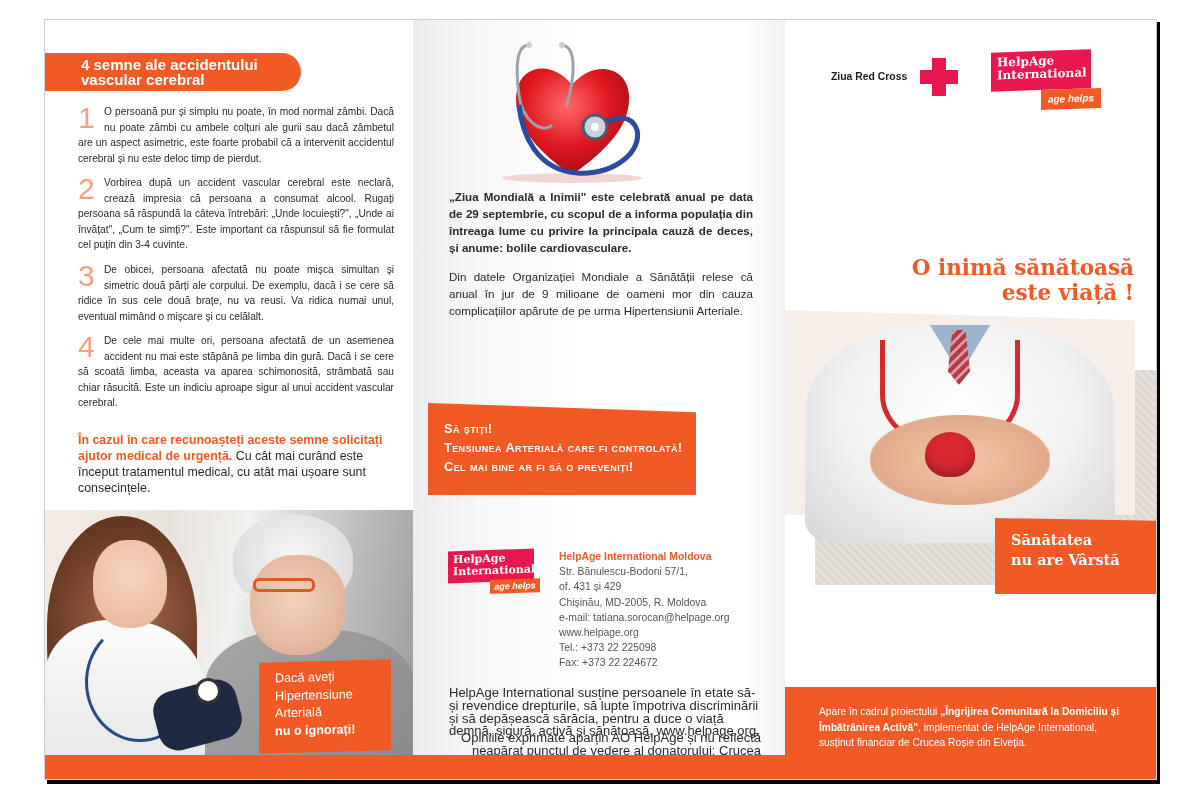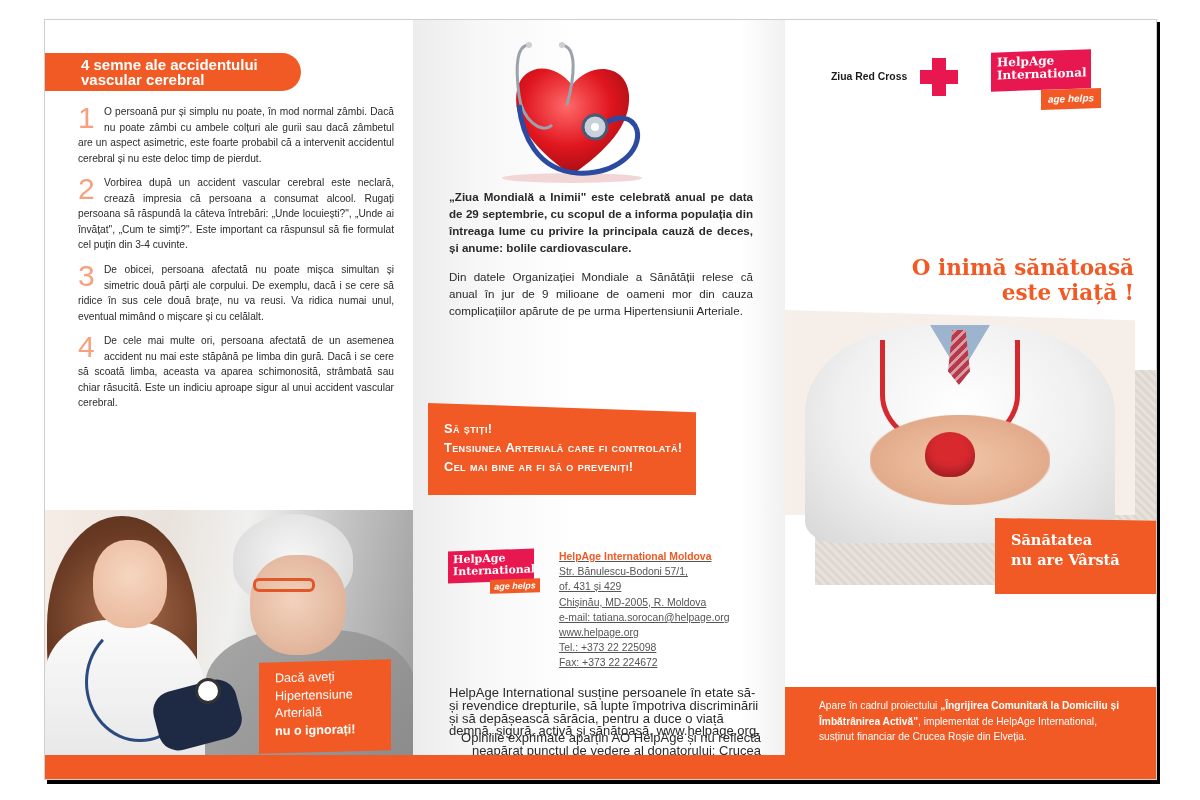--- a/index.html
+++ b/index.html
@@ -50,21 +50,21 @@
   .mid-banner span { display: block; color: #fff; font-weight: bold; font-size: 12.8px; line-height: 16px; font-variant: small-caps; letter-spacing: 0.4px; }
   .mid-banner span.gap { margin-top: 3px; }
 
   .logo { position: absolute; }
   .logo .pink { position: absolute; left: 0; top: 0; background: #e8174f; padding: 3px 5px 5px 5px; color: #fff; font-family: "DejaVu Serif", serif; font-weight: bold; line-height: 12px; transform: skewY(-2deg); }
   .logo .orange { position: absolute; background: #f15a24; color: #fff; font-style: italic; font-weight: bold; text-align: center; transform: skewY(-2deg); }
   .logo-mid { left: 35px; top: 530px; width: 100px; height: 56px; }
   .logo-mid .pink { font-size: 11px; width: 86px; }
   .logo-mid .orange { left: 42px; top: 29px; width: 50px; height: 14px; font-size: 9px; line-height: 14px; }
 
-  .contact { position: absolute; left: 146px; top: 529px; width: 220px; font-size: 10.4px; line-height: 15.2px; color: #555; text-decoration: underline; }
+  .contact { position: absolute; left: 146px; top: 529px; width: 220px; font-size: 10.4px; line-height: 15.2px; color: #555; }
   .contact .org { color: #f15a24; font-weight: bold; }
 
   .fineprint { position: absolute; left: 36px; width: 312px; font-size: 13px; line-height: 12.8px; color: #2a2a2a; }
 
   
   .src-label { position: absolute; left: 46px; top: 51px; font-size: 10.4px; font-weight: bold; color: #1a1a1a; }
   .red-cross { position: absolute; left: 135px; top: 38px; width: 38px; height: 38px; }
   .red-cross:before, .red-cross:after { content: ""; position: absolute; background: #e8174f; }
   .red-cross:before { left: 12px; top: 0; width: 14px; height: 38px; }
   .red-cross:after { left: 0; top: 12px; width: 38px; height: 14px; }
@@ -80,21 +80,21 @@
   .doctor-coat { position: absolute; left: 20px; top: 305px; width: 310px; height: 218px; background: radial-gradient(ellipse at 50% 40%, #ffffff 0%, #f0f0f0 55%, #d6d6d6 100%); border-radius: 40% 40% 10% 10%; }
   .doctor-shirt { position: absolute; left: 145px; top: 305px; width: 60px; height: 50px; background: #9db4cf; clip-path: polygon(0 0, 100% 0, 50% 100%); }
   .doctor-tie { position: absolute; left: 163px; top: 310px; width: 22px; height: 55px; background: repeating-linear-gradient(135deg, #b53b4a 0 4px, #d99aa4 4px 7px); clip-path: polygon(20% 0, 80% 0, 100% 75%, 50% 100%, 0 75%); }
   .steth { position: absolute; left: 95px; top: 320px; width: 140px; height: 110px; border: 5px solid #d42a2f; border-top: none; border-radius: 0 0 60% 60%; }
   .hands { position: absolute; left: 85px; top: 395px; width: 180px; height: 90px; background: radial-gradient(ellipse, #f1c6a8 0%, #e2ab8b 70%, transparent 72%); }
   .held-heart { position: absolute; left: 140px; top: 412px; width: 50px; height: 45px; background: #d8292f; border-radius: 50% 50% 45% 45%; box-shadow: inset 0 -6px 10px rgba(0,0,0,0.25); }
 
   .tag-right { position: absolute; left: 170px; top: 498px; width: 180px; height: 76px; background: #f15a24; clip-path: polygon(0 0, 100% 4%, 100% 100%, 0 100%); padding: 12px 0 0 16px; margin-left: 40px; }
   .tag-right span { display: block; color: #fff; font-family: "DejaVu Serif", serif; font-weight: bold; font-size: 14.5px; line-height: 20px; }
 
-  .right-footer { position: absolute; left: 0; top: 667px; width: 373px; height: 94px; background: #f15a24; padding: 11px 0 0 34px; }
+  .right-footer { position: absolute; left: 0; top: 667px; width: 373px; height: 94px; background: #f15a24; padding: 17px 0 0 34px; }
   .right-footer p { color: #fff; font-size: 10.2px; line-height: 15.5px; width: 310px; }
   .right-footer b { font-weight: bold; }
 </style>
 </head>
 <body>
 
 <div class="shadow"></div>
 
 <div class="brochure">
 
@@ -114,20 +114,23 @@
     </div>
     <div class="sign" style="top:242px;">
       <span class="num">3</span>
       <span>De obicei, persoana afectată nu poate mișca simultan și simetric două părți ale corpului. De exemplu, dacă i se cere să ridice în sus cele două brațe, nu va reusi. Va ridica numai unul, eventual mimând o mișcare și cu celălalt.</span>
     </div>
     <div class="sign" style="top:313px;">
       <span class="num">4</span>
       <span>De cele mai multe ori, persoana afectată de un asemenea accident nu mai este stăpână pe limba din gură. Dacă i se cere să scoată limba, aceasta va aparea schimonosită, strâmbată sau chiar răsucită. Este un indiciu aproape sigur al unui accident vascular cerebral.</span>
     </div>
 
+    <p class="callout">
+      <span class="hl">În cazul în care recunoașteți aceste semne solicitați ajutor medical de urgență.</span><span> Cu cât mai curând este început tratamentul medical, cu atât mai ușoare sunt consecințele.</span>
+    </p>
 
     <div class="photo-left">
       <div class="nurse-hair"></div>
       <div class="nurse-coat"></div>
       <div class="nurse-face"></div>
       <div class="tube"></div>
       <div class="lady-cardigan"></div>
       <div class="lady-hair"></div>
       <div class="lady-face"></div>
       <div class="lady-glasses"></div>

